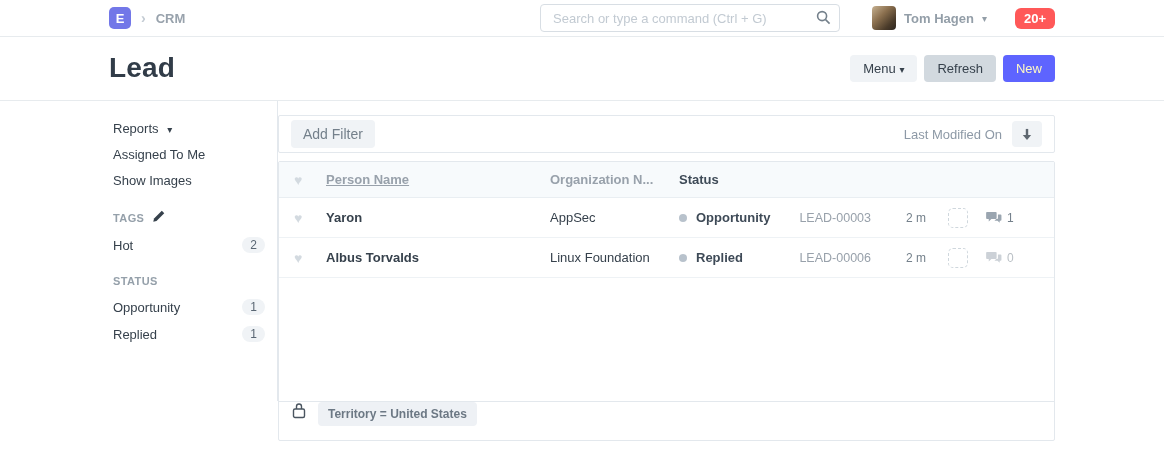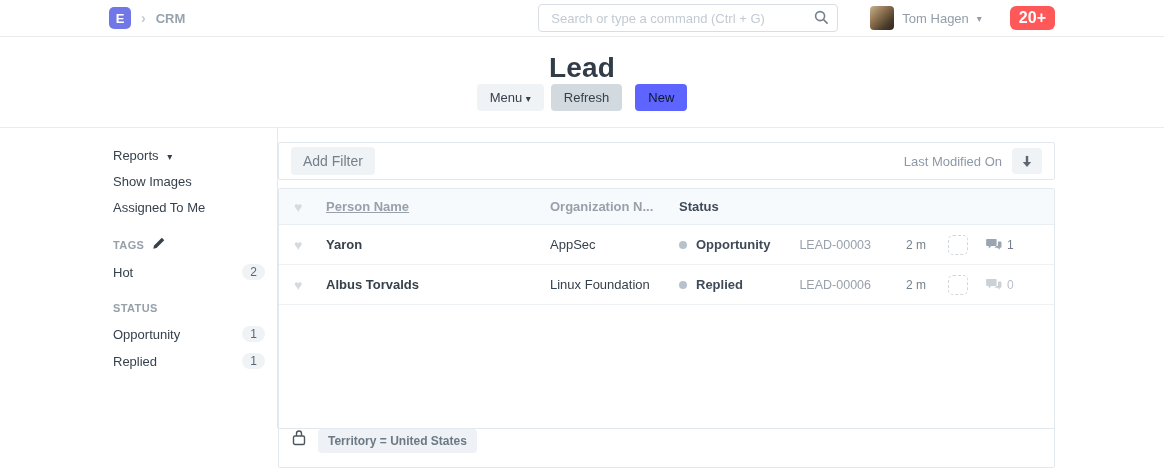--- a/index.html
+++ b/index.html
@@ -18,35 +18,35 @@
   .crumb { font-size: 13px; font-weight: bold; color: #98a2ac; }
   .search-wrap { position: relative; margin-left: auto; width: 300px; }
   .search-input { width: 100%; height: 28px; border: 1px solid #d8dee4; border-radius: 4px;
     font-size: 13px; padding: 0 32px 0 12px; color: #36414c; outline: none;
     font-family: "Liberation Sans", sans-serif; }
   .search-input::placeholder { color: #c2cad2; }
   .search-icon { position: absolute; right: 9px; top: 6px; }
   .user-area { display: flex; align-items: center; margin-left: 32px; gap: 8px; cursor: pointer; }
   .avatar { width: 24px; height: 24px; border-radius: 4px;
     background: linear-gradient(135deg, #c7b191 0%, #8a6f4e 40%, #4a3b2a 75%, #2e2620 100%); }
-  .user-name { font-size: 13px; font-weight: normal; color: #939ea8; text-align: right; }
+  .user-name { font-size: 13px; font-weight: bold; color: #939ea8; text-align: right; }
   .caret { font-size: 10px; color: #939ea8; }
-  .notif-badge { margin-left: 28px; background: #ff5858; color: #fff; font-size: 16px;
+  .notif-badge { margin-left: 28px; background: #ff5858; color: #fff; font-size: 13px;
     font-weight: bold; padding: 3px 9px; border-radius: 6px; cursor: pointer; }
 
   
   .page-head { border-bottom: 1px solid #e7ebee; padding: 15px 0 16px; }
-  .head-inner { display: flex; align-items: center; justify-content: space-between; flex-direction: column; }
+  .head-inner { display: flex; align-items: center; justify-content: space-between; }
   .page-title { font-size: 28px; font-weight: bold; color: #313c48; letter-spacing: 0.2px; }
   .head-actions { display: flex; gap: 7px; }
   .btn { font-family: "Liberation Sans", sans-serif; font-size: 13px; border: none;
     border-radius: 4px; padding: 6px 13px; cursor: pointer; color: #36414c; }
   .btn-light { background: #f0f3f6; }
   .btn-default { background: #d2d9df; }
-  .btn-primary { background: #5e64ff; color: #0f172a; margin-left: 6px; }
+  .btn-primary { background: #5e64ff; color: #fef9c3; }
 
   
   .main { display: flex; }
   .sidebar { width: 169px; padding: 20px 12px 0 4px; border-right: 1px solid #e3e8ed;
     height: 300px; }
   .side-item { font-size: 13px; color: #36414c; margin-bottom: 11px; cursor: pointer;
     display: flex; align-items: center; justify-content: space-between; }
   .side-item .caret { color: #36414c; margin-left: 5px; }
   .side-section-title { font-size: 11px; font-weight: bold; letter-spacing: 0.4px;
     color: #95a0aa; margin: 22px 0 12px; display: flex; align-items: center; gap: 8px; }
@@ -137,24 +137,24 @@
 </div>
 
 <div class="container main">
 
   <div class="sidebar">
     <div class="side-item">
       <span><span>Reports</span>
       <span class="caret">▾</span></span>
     </div>
     <div class="side-item">
+      <span>Assigned To Me</span>
+    </div>
+    <div class="side-item">
       <span>Show Images</span>
-    </div>
-    <div class="side-item">
-      <span>Assigned To Me</span>
     </div>
 
     <div class="side-section-title">
       <span>TAGS</span>
       <span>
         <svg width="13" height="13" viewBox="0 0 16 16" fill="#36414c">
           <path d="M12.1 0.9 L15.1 3.9 L5.5 13.5 L1.6 14.4 L2.5 10.5 Z"></path>
         </svg>
       </span>
     </div>

